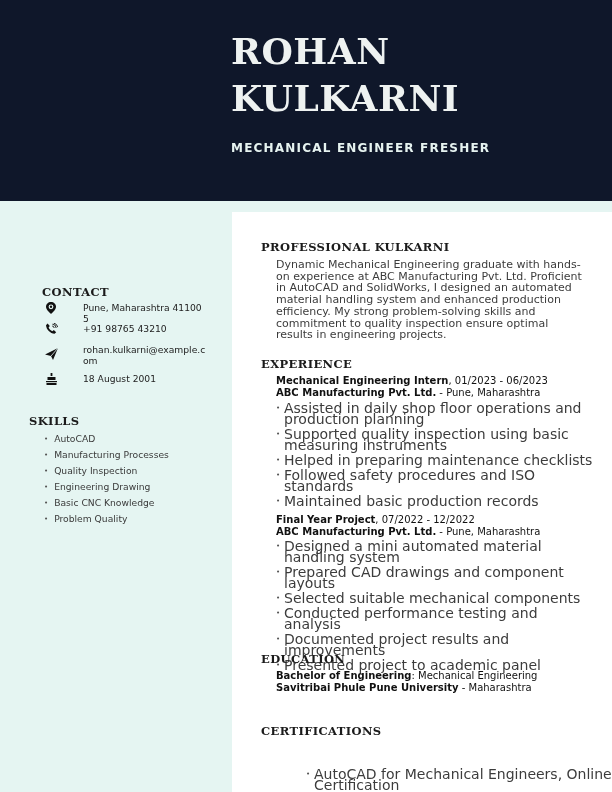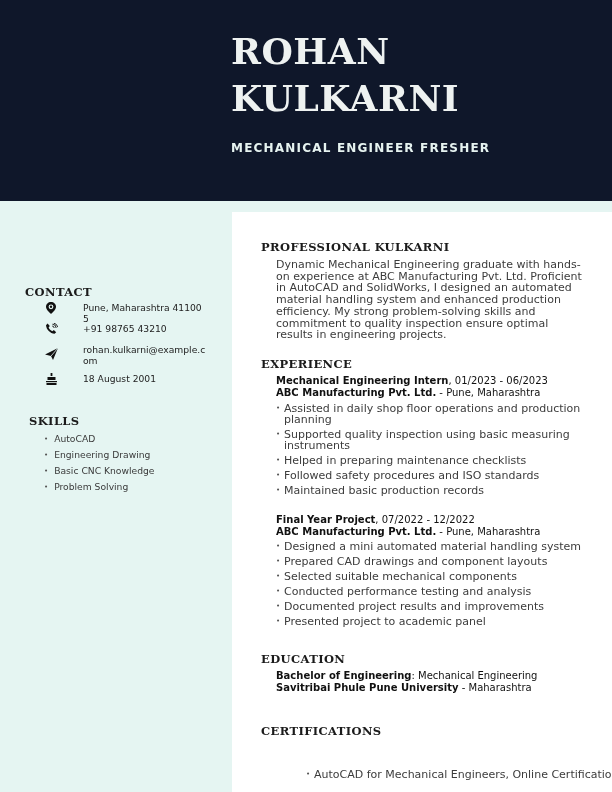--- a/index.html
+++ b/index.html
@@ -44,38 +44,38 @@
   .skills li::before { content: "•"; font-size: 7px; margin-right: 6px; color: #555; vertical-align: 1px; }
 
   .summary {
     position: absolute; left: 276px; top: 259px; width: 312px;
     font-size: 11px; line-height: 11.7px; color: #3c3c3c;
   }
 
   .entry-title { position: absolute; left: 276px; font-size: 10px; line-height: 12.6px; color: #111; white-space: nowrap; }
   .entry-title b { font-weight: bold; }
   .bullets { position: absolute; left: 276px; list-style: none; width: 320px; }
-  .bullets li { position: relative; padding-left: 8px; font-size: 11px; line-height: 11px; color: #3c3c3c; margin-bottom: 4px; }
+  .bullets li { position: relative; padding-left: 8px; font-size: 14px; line-height: 11px; color: #3c3c3c; margin-bottom: 4px; }
   .bullets li::before { content: "•"; position: absolute; left: 0; top: 0; font-size: 7px; color: #555; }
 </style>
 </head>
 <body>
 
 <div class="header">
   <div class="name">
     <div>ROHAN</div>
     <div>KULKARNI</div>
   </div>
   <div class="jobtitle">MECHANICAL ENGINEER FRESHER</div>
 </div>
 
 <div class="leftpanel"></div>
 <div class="topstrip"></div>
 
-<div class="sec-head" style="left:25px;top:285px;">CONTACT</div>
+<div class="sec-head" style="left:42px;top:285px;">CONTACT</div>
 
 <div class="contact-row" style="top:302px;">
   <span class="ic">
     <svg width="10" height="12" viewBox="0 0 10 12">
         <path d="M5 0C2.2 0 0 2.1 0 4.8 0 8 5 12 5 12s5-4 5-7.2C10 2.1 7.8 0 5 0z" fill="#111"></path>
         <circle cx="5" cy="4.8" r="2.4" fill="#e5f5f2"></circle>
         <circle cx="5" cy="4.8" r="1.2" fill="#111"></circle>
       </svg>
   </span>
   <span class="txt">Pune, Maharashtra 411005</span>
@@ -106,23 +106,25 @@
         <rect x="0" y="8" width="11" height="1.2" fill="#111"></rect>
         <rect x="0.5" y="10" width="10" height="2" fill="#111"></rect>
       </svg>
   </span>
   <span class="txt">18 August 2001</span>
 </div>
 
 <div class="sec-head" style="left:29px;top:414px;">SKILLS</div>
 <ul class="skills">
   <li>AutoCAD</li>
+  <li>Manufacturing Processes</li>
+  <li>Quality Inspection</li>
   <li>Engineering Drawing</li>
   <li>Basic CNC Knowledge</li>
-  <li>Problem Solving</li>
+  <li>Problem Quality</li>
 </ul>
 
 <div class="sec-head" style="left:261px;top:240px;">PROFESSIONAL KULKARNI</div>
 <div class="summary">Dynamic Mechanical Engineering graduate with hands-on experience at ABC Manufacturing Pvt. Ltd. Proficient in AutoCAD and SolidWorks, I designed an automated material handling system and enhanced production efficiency. My strong problem-solving skills and commitment to quality inspection ensure optimal results in engineering projects.</div>
 
 <div class="sec-head" style="left:261px;top:357px;">EXPERIENCE</div>
 
 <div class="entry-title" style="top:375px;">
   <b>Mechanical Engineering Intern</b><span>, 01/2023 - 06/2023</span>
 </div>

